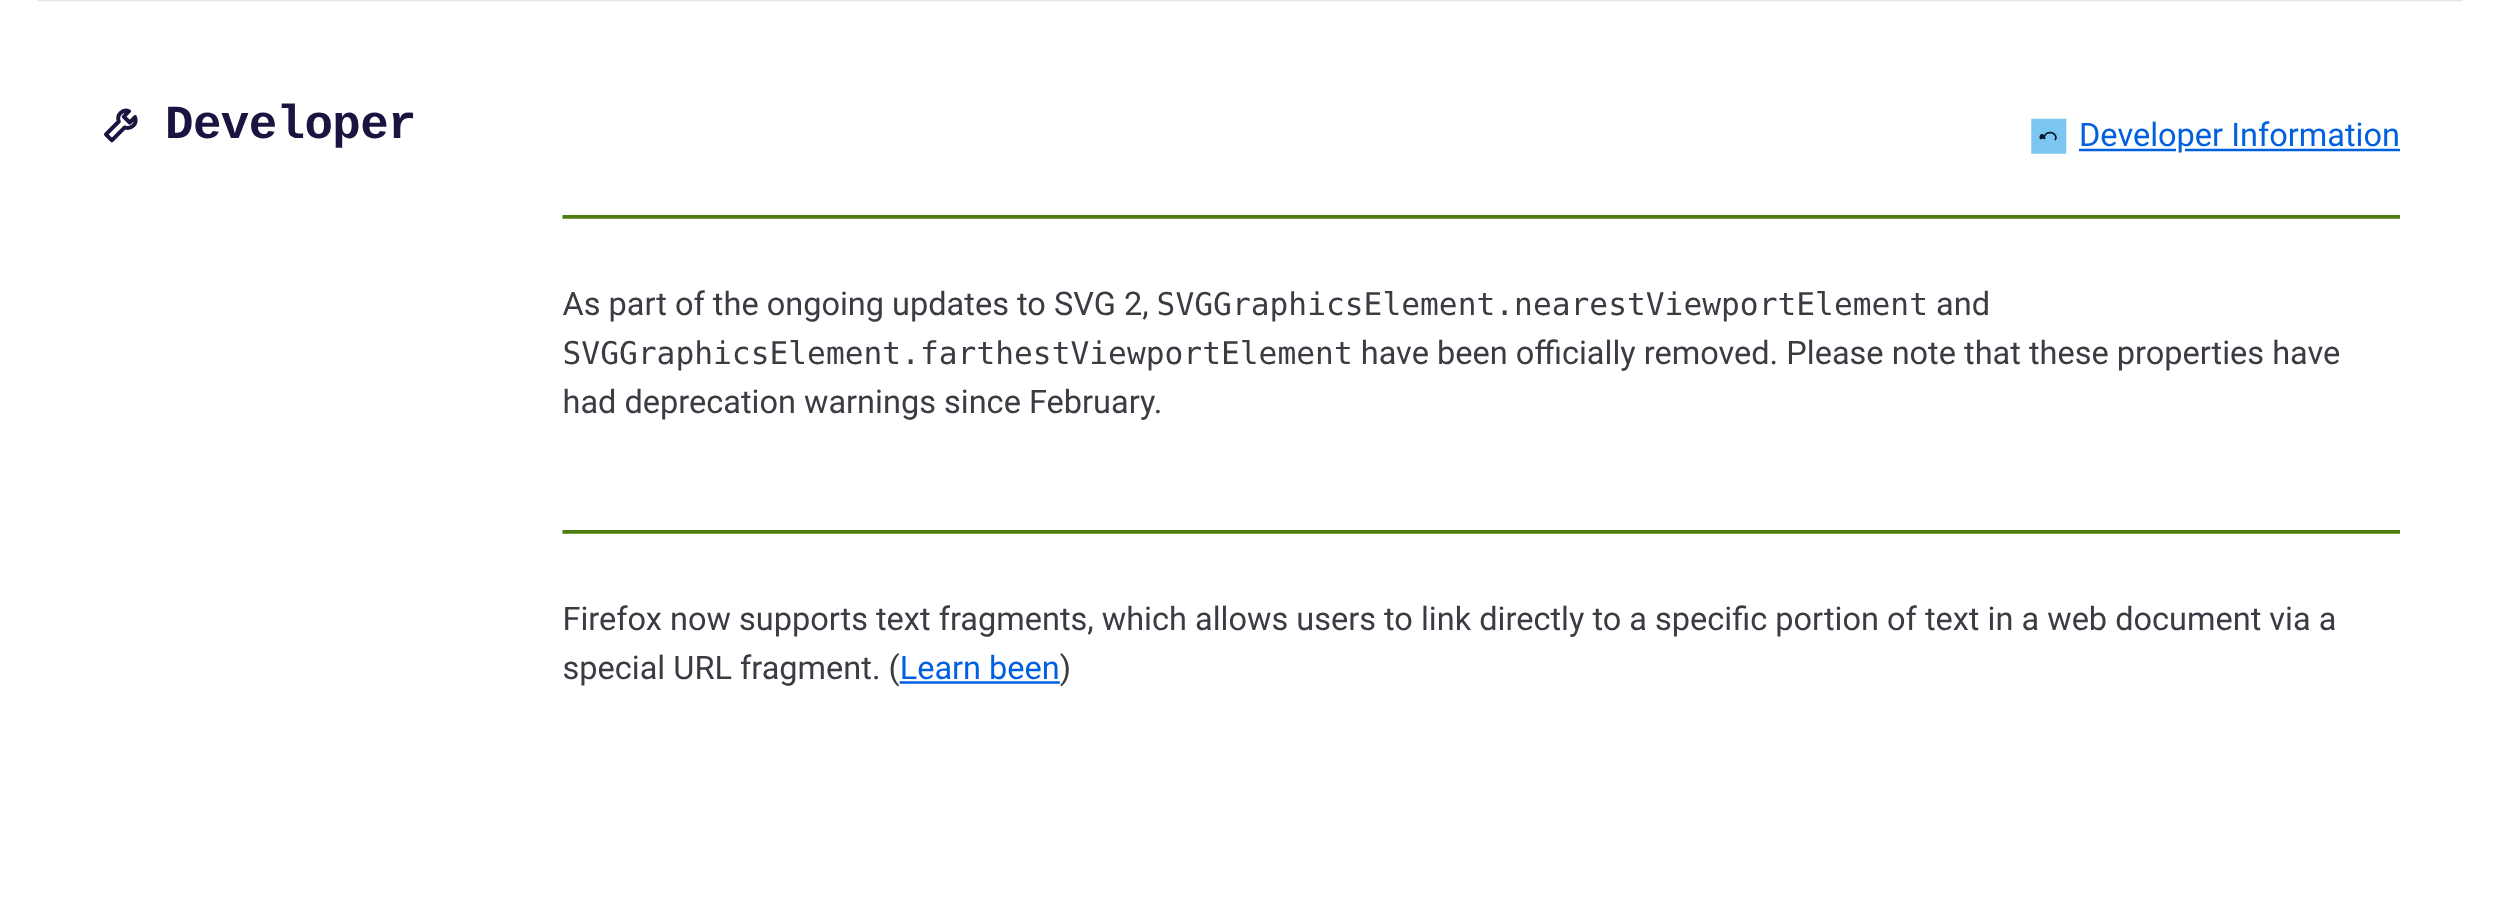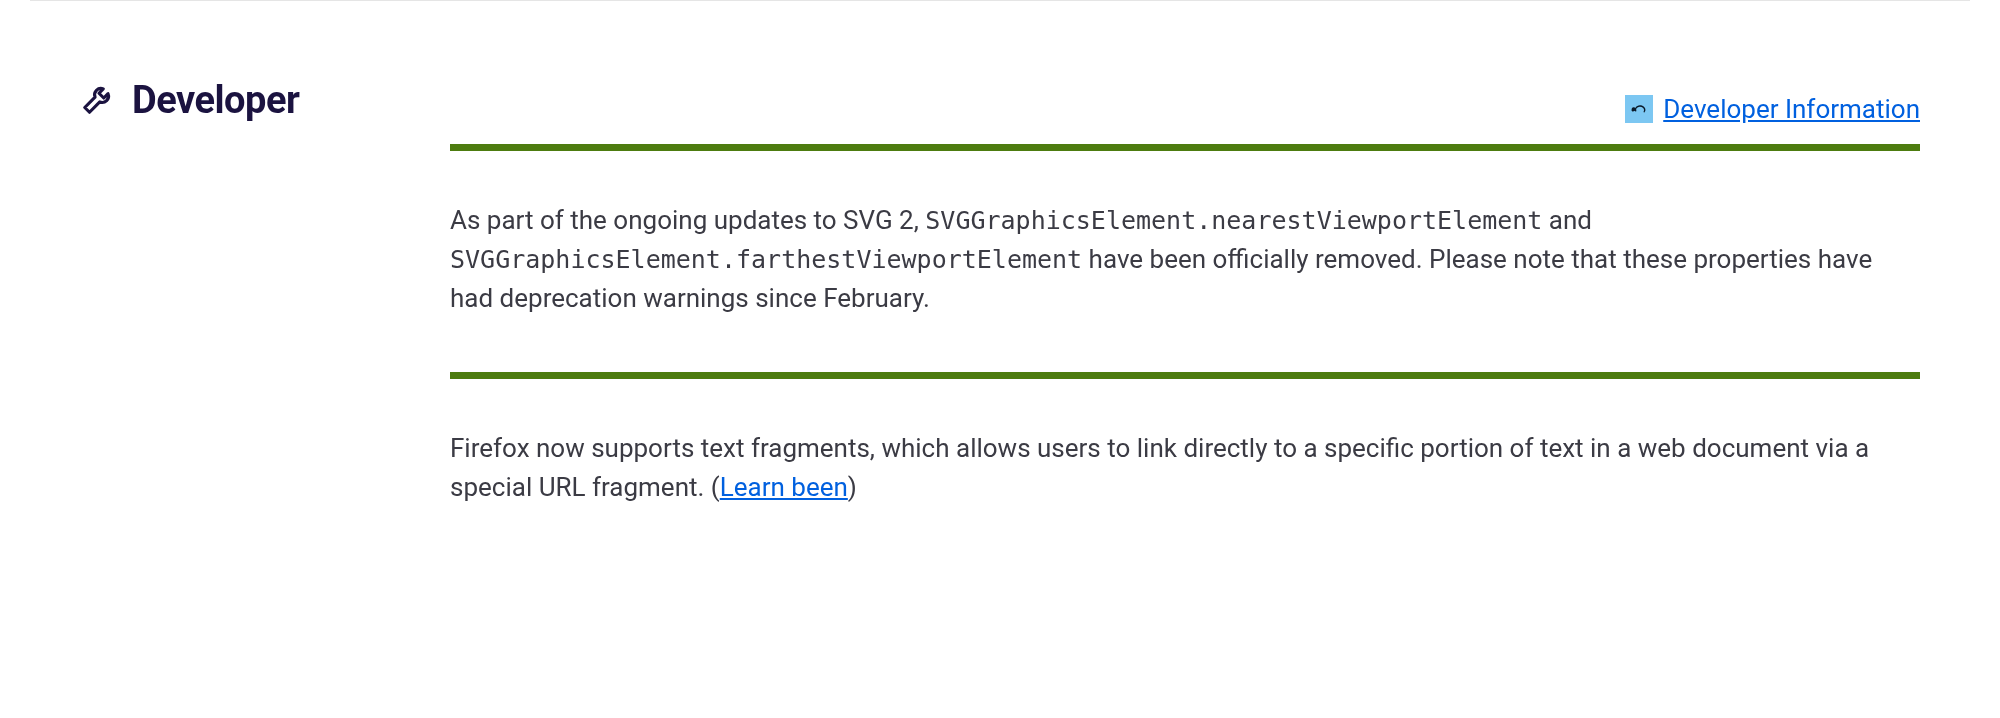--- a/index.html
+++ b/index.html
@@ -34,20 +34,21 @@
     width: 38px;
     height: 38px;
     stroke: #1b1340;
   }
   h2.section-title {
     margin: 0;
     font-size: 38px;
     font-weight: 700;
     color: #1b1340;
     letter-spacing: -0.5px;
+    font-family: Liberation Mono, monospace;
   }
   .dev-info {
     display: flex;
     align-items: center;
     gap: 10px;
     margin-top: 18px;
     text-align: right;
   }
   .dev-info-badge {
     width: 28px;
@@ -65,22 +66,23 @@
   .dev-info a {
     color: #0060df;
     text-decoration: underline;
     font-size: 26px;
   }
   .content-area {
     margin-left: 370px;
     padding-right: 0;
   }
   .entry {
-    border-top: 7px solid #4d7c0f;
+    border-top: 3px solid #4d7c0f;
     padding: 50px 0 54px 0;
+    margin-top: 28px;
   }
   .entry p {
     margin: 0;
     font-size: 26px;
     line-height: 1.5;
     color: #3b3b44;
   }
   code.inline {
     font-family: ui-monospace, SFMono-Regular, Menlo, Consolas, monospace;
     font-size: 25px;

